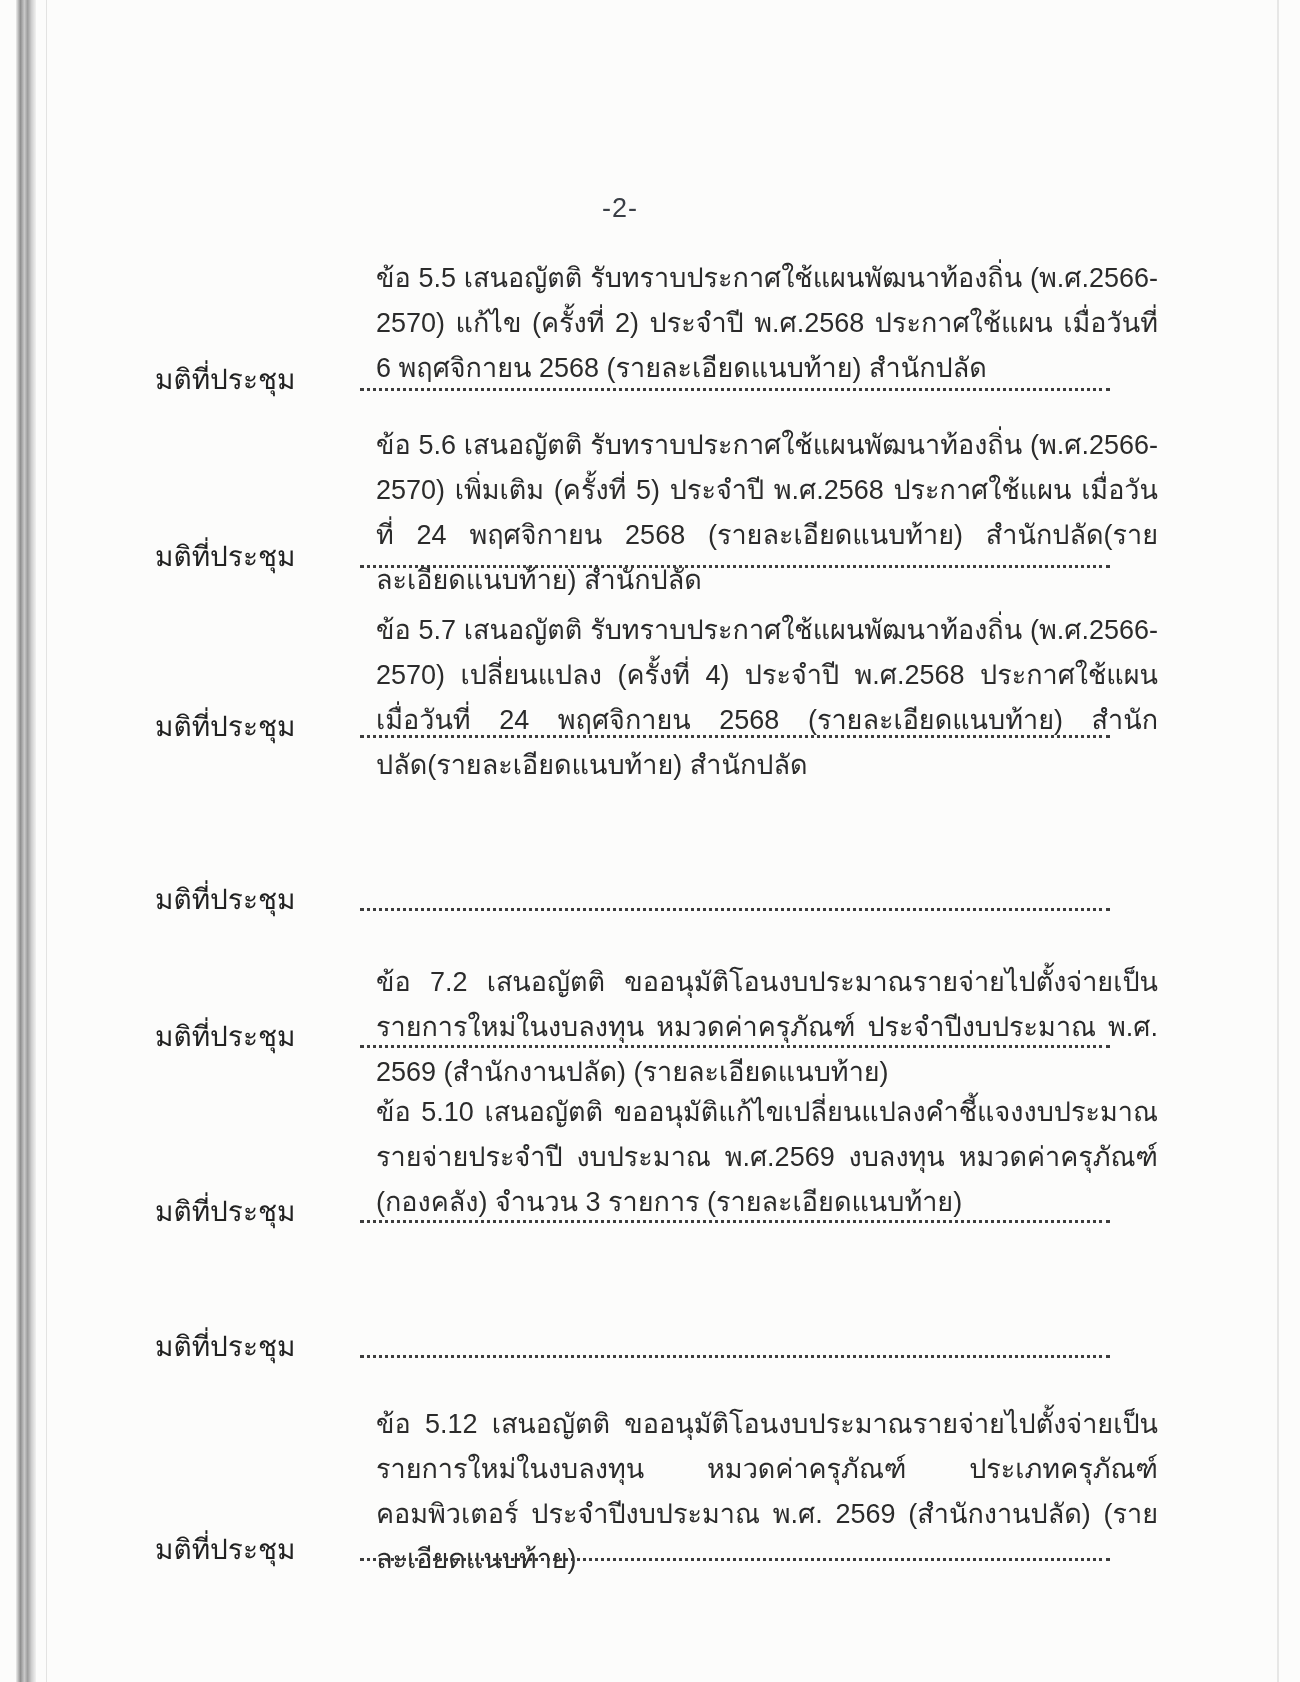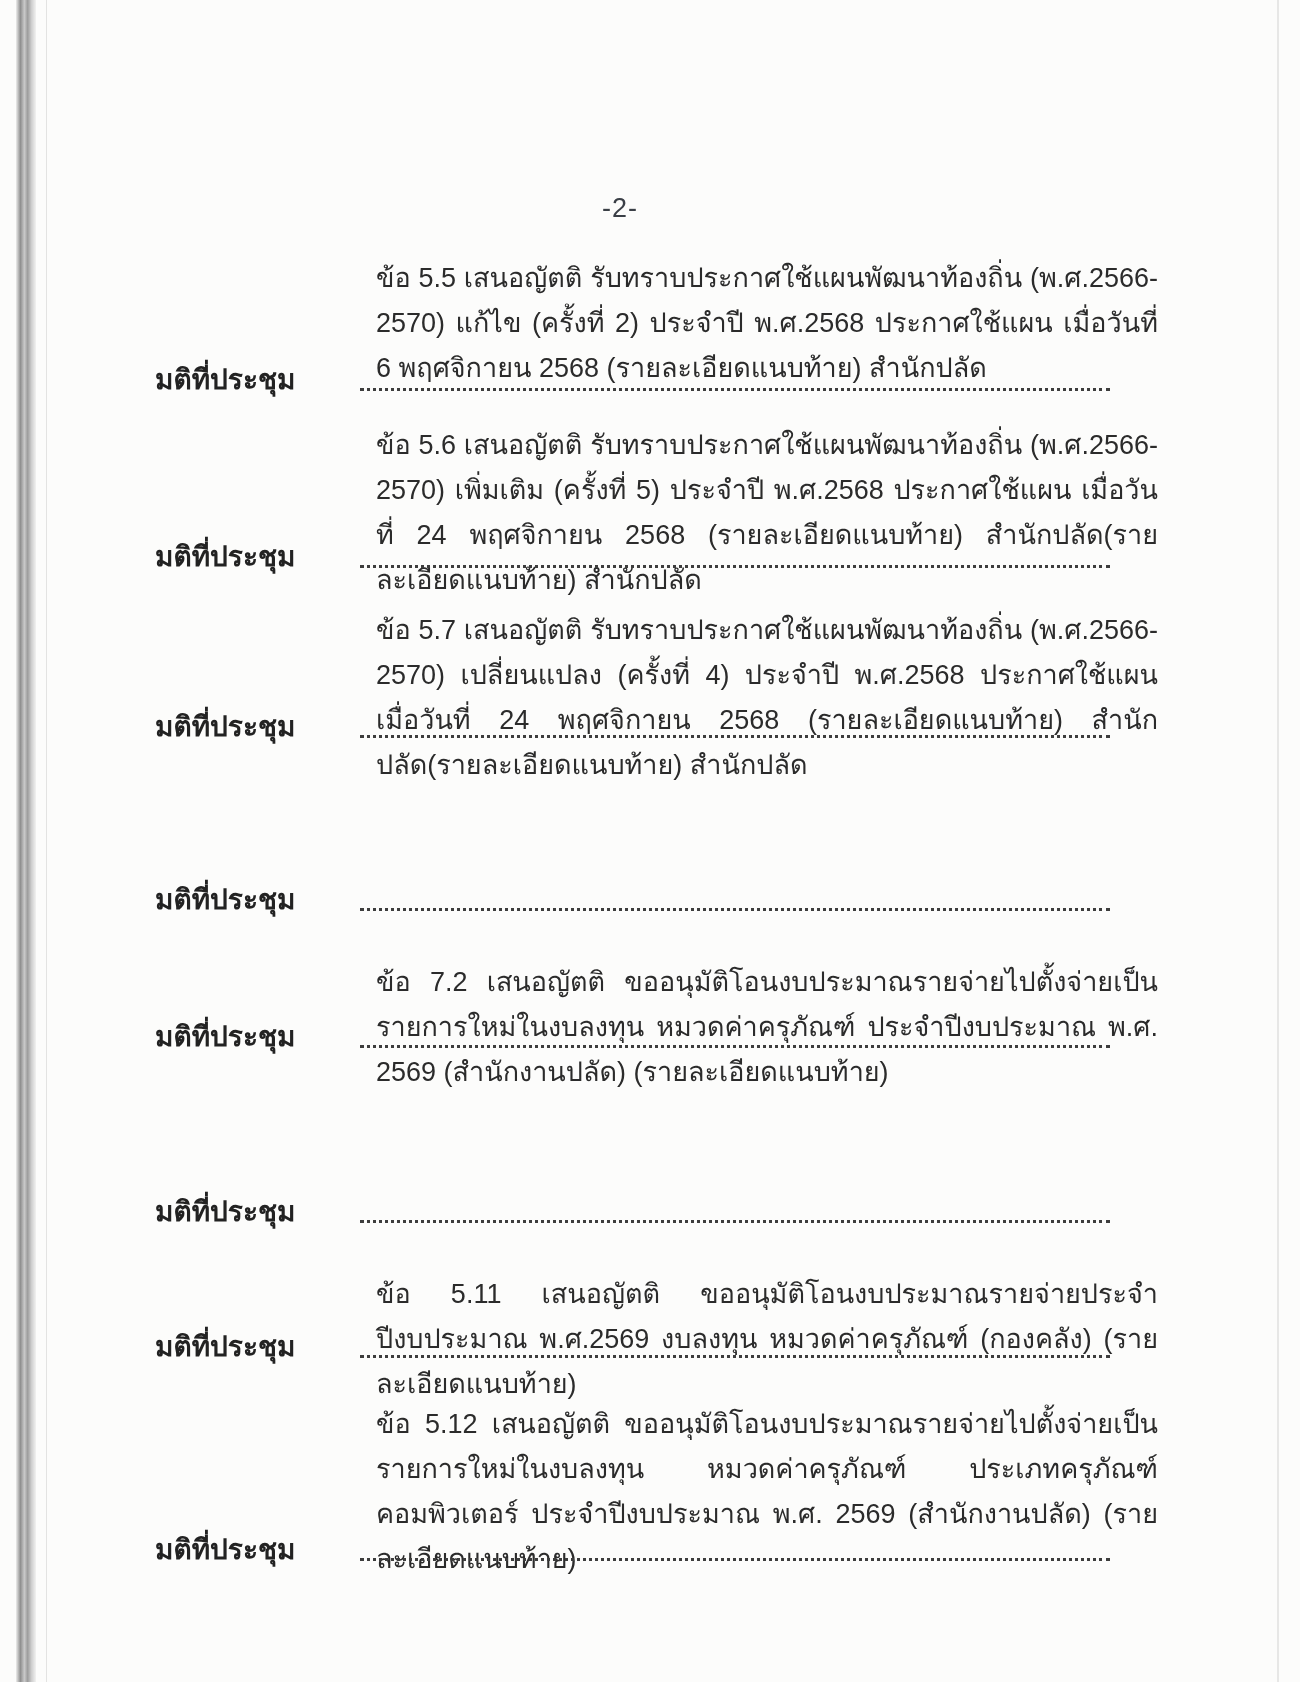--- a/index.html
+++ b/index.html
@@ -67,21 +67,21 @@
     position: absolute;
     left: 155px;
     width: 955px;
     display: flex;
     align-items: flex-end;
     height: 36px;
   }
   .resolution-label {
     flex: 0 0 205px;
     font-size: 28px;
-    font-weight: bold;
+    font-weight: normal;
     color: #222;
     line-height: 36px;
   }
   .dotted-line {
     flex: 1 1 auto;
     height: 0;
     border-bottom: 3px dotted #3d3d3d;
     margin-bottom: 7px;
   }
 </style>
@@ -118,26 +118,26 @@
     <span class="resolution-label">มติที่ประชุม</span>
     <span class="dotted-line"></span>
   </div>
 
   <p class="item-text" style="top:944px">ข้อ 7.2 เสนอญัตติ ขออนุมัติโอนงบประมาณรายจ่ายไปตั้งจ่ายเป็นรายการใหม่ในงบลงทุน หมวดค่าครุภัณฑ์ ประจำปีงบประมาณ พ.ศ. 2569 (สำนักงานปลัด) (รายละเอียดแนบท้าย)</p>
   <div class="resolution-row" style="top:1019px">
     <span class="resolution-label">มติที่ประชุม</span>
     <span class="dotted-line"></span>
   </div>
 
+  <p class="item-text" style="top:1074px">ข้อ 5.10 เสนอญัตติ ขออนุมัติแก้ไขเปลี่ยนแปลงคำชี้แจงงบประมาณรายจ่ายประจำปี งบประมาณ พ.ศ.2569 งบลงทุน หมวดค่าครุภัณฑ์ (กองคลัง) จำนวน 3 รายการ (รายละเอียดแนบท้าย)</p>
   <div class="resolution-row" style="top:1194px">
     <span class="resolution-label">มติที่ประชุม</span>
     <span class="dotted-line"></span>
   </div>
 
-  <p class="item-text" style="top:1256px">ข้อ 5.11 เสนอญัตติ ขออนุมัติโอนงบประมาณรายจ่ายประจำปีงบประมาณ พ.ศ.2569 งบลงทุน หมวดค่าครุภัณฑ์ (กองคลัง) (รายละเอียดแนบท้าย)</p>
   <div class="resolution-row" style="top:1329px">
     <span class="resolution-label">มติที่ประชุม</span>
     <span class="dotted-line"></span>
   </div>
 
   <p class="item-text" style="top:1386px">ข้อ 5.12 เสนอญัตติ ขออนุมัติโอนงบประมาณรายจ่ายไปตั้งจ่ายเป็นรายการใหม่ในงบลงทุน หมวดค่าครุภัณฑ์ ประเภทครุภัณฑ์คอมพิวเตอร์ ประจำปีงบประมาณ พ.ศ. 2569 (สำนักงานปลัด) (รายละเอียดแนบท้าย)</p>
   <div class="resolution-row" style="top:1532px">
     <span class="resolution-label">มติที่ประชุม</span>
     <span class="dotted-line"></span>
   </div>

